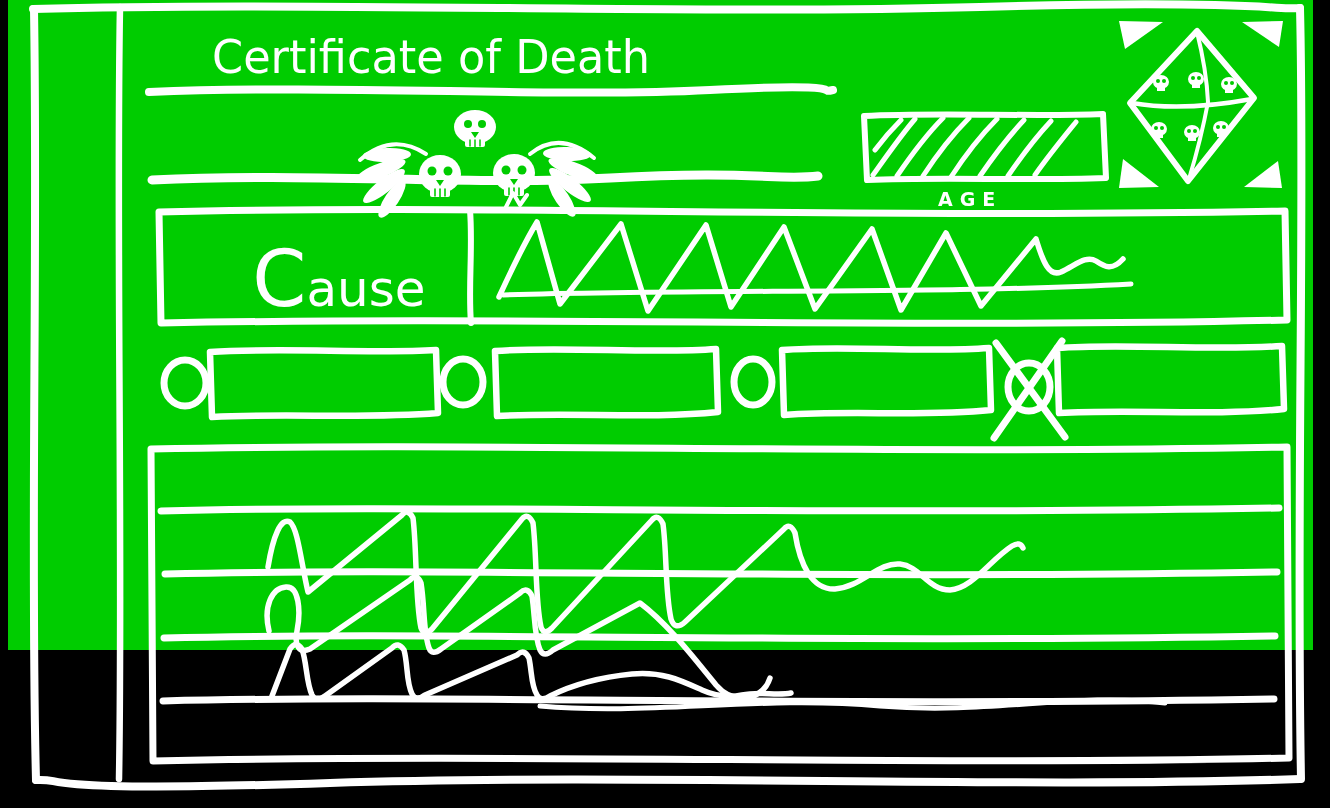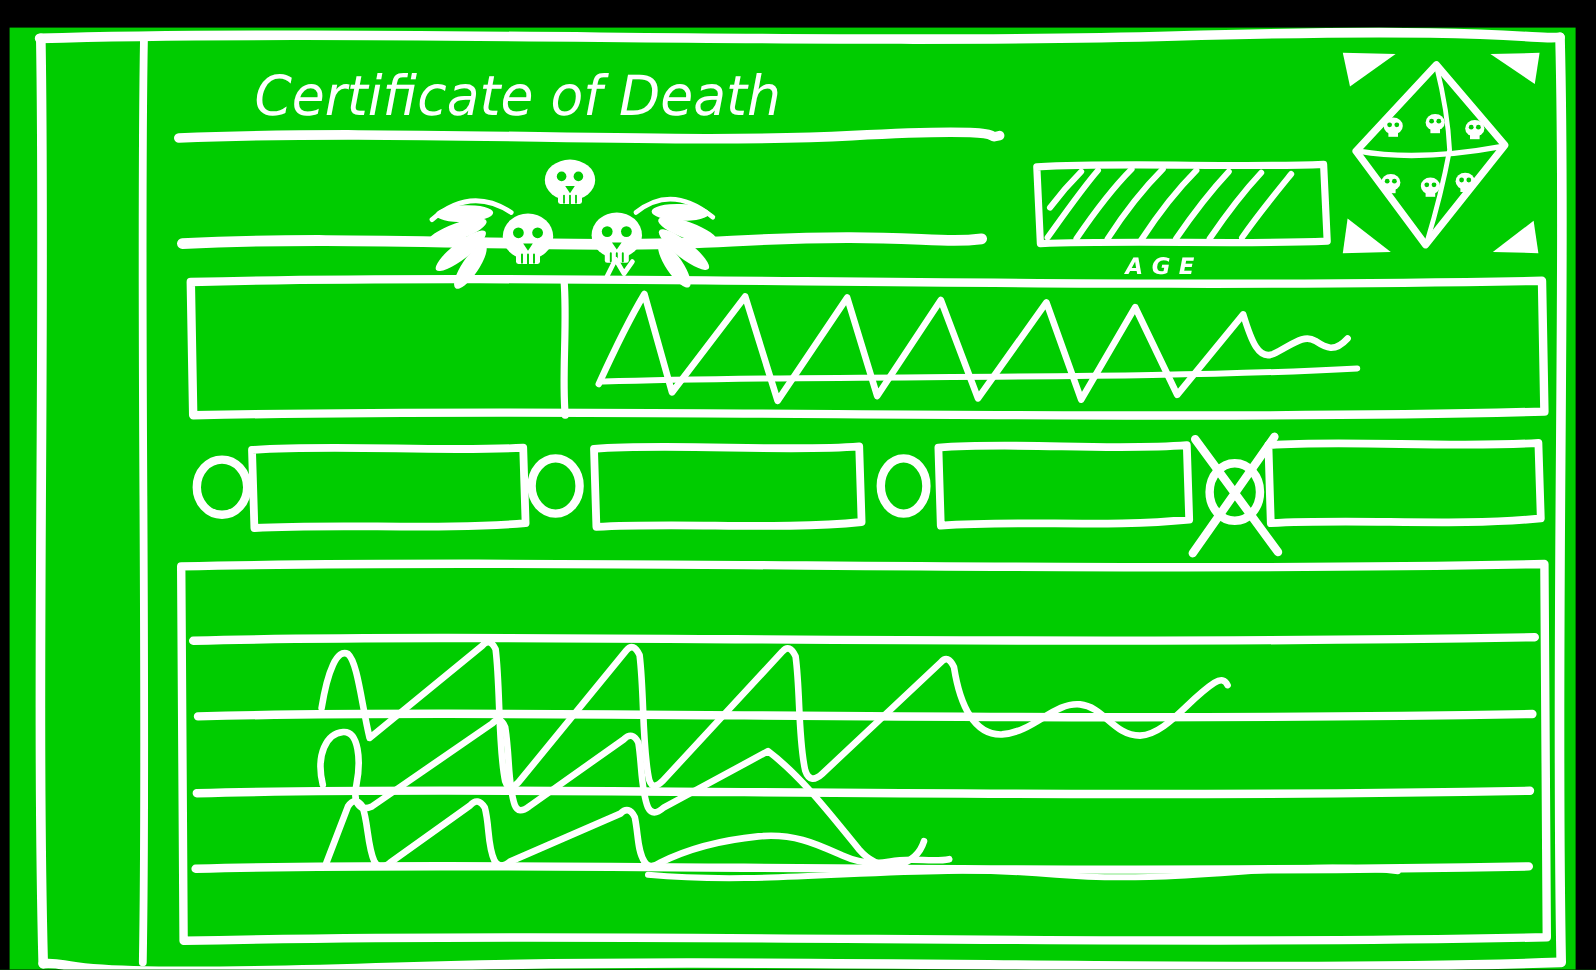--- a/index.html
+++ b/index.html
@@ -1,22 +1,21 @@
 <!DOCTYPE html>
 <html style="--background: #00cc00; --ink: #ffffff; --frame: #000000;"><head>
 <meta charset="utf-8">
 <style>
   :root { --background:#00cc00; --ink:#ffffff; --frame:#000000; }
   * { margin:0; padding:0; box-sizing:border-box; }
   html,body { width:1330px; height:808px; overflow:hidden; background:var(--frame); }
   body { position:relative; font-family:"DejaVu Sans", sans-serif; }
   .page {
-    position:absolute; left:8px; top:23px; width:1305px; height:786px;
+    position:absolute; left:8px; top:0; width:1305px; height:650px;
     background:var(--background);
-    font-style:italic;
   }
   svg.draw {
     position:absolute; left:-8px; top:-10px; width:1330px; height:808px;
     color:var(--ink);
   }
   svg.draw path, svg.draw ellipse { fill:none; stroke:currentColor; stroke-linecap:round; stroke-linejoin:round; }
   svg.draw .fill { fill:currentColor; stroke:none; }
   svg.draw .bg-fill { fill:var(--background); stroke:none; }
   svg.draw .bg-stroke { stroke:var(--background); fill:none; }
   .txt { position:absolute; color:var(--ink); white-space:nowrap; }
@@ -179,14 +178,15 @@
       <path stroke-width="7" d="M164 648 C 430 641 830 654 1275 646"></path>
       <path stroke-width="7" d="M163 711 C 430 704 830 717 1274 709"></path>
       <path stroke-width="5" d="M540 716 C 650 726 760 705 880 716 C 990 725 1075 702 1165 713"></path>
       <path stroke-width="5.5" d="M268 577 C 273 546 281 527 290 532 C 298 539 301 572 308 602 L402 525 Q408 518 413 528 C 417 560 415 610 421 638 Q424 647 432 639 L522 529 Q528 522 533 533 C 537 566 535 610 541 637 Q544 646 552 638 L652 530 Q658 523 663 534 C 667 564 665 602 671 629 Q675 641 685 632 L784 539 Q790 532 795 543 C 800 575 812 600 835 599 C 862 597 878 572 900 574 C 920 576 928 600 950 600 C 972 599 990 570 1012 556 Q1020 551 1023 558"></path>
       <path stroke-width="5.5" d="M269 641 C 263 616 272 598 286 597 C 299 596 301 621 297 641 C 294 655 299 664 310 659 L410 590 Q417 583 421 593 C 425 618 423 641 429 658 Q432 666 441 659 L520 603 Q527 596 532 606 C 535 625 534 645 540 660 Q544 668 553 660 L640 613 C 668 634 693 667 716 695 Q729 710 747 708 Q765 704 770 688"></path>
       <path stroke-width="5.5" d="M272 706 L290 659 Q296 650 302 659 C 307 673 306 692 312 705 Q316 713 325 706 L392 658 Q398 651 404 660 C 408 674 406 692 412 704 Q416 712 425 705 L517 665 Q524 658 529 668 C 532 682 531 696 537 705 Q541 712 550 706 C 572 695 602 687 632 684 C 662 681 682 691 702 700 Q 722 709 742 705 C 760 701 776 706 791 703"></path>
     </g>
   </svg>
 
   <div class="txt title">Certificate of Death</div>
+  <div class="txt cause-label">Cause</div>
   <div class="txt age-label">AGE</div>
 </div>
 
 </body></html>

